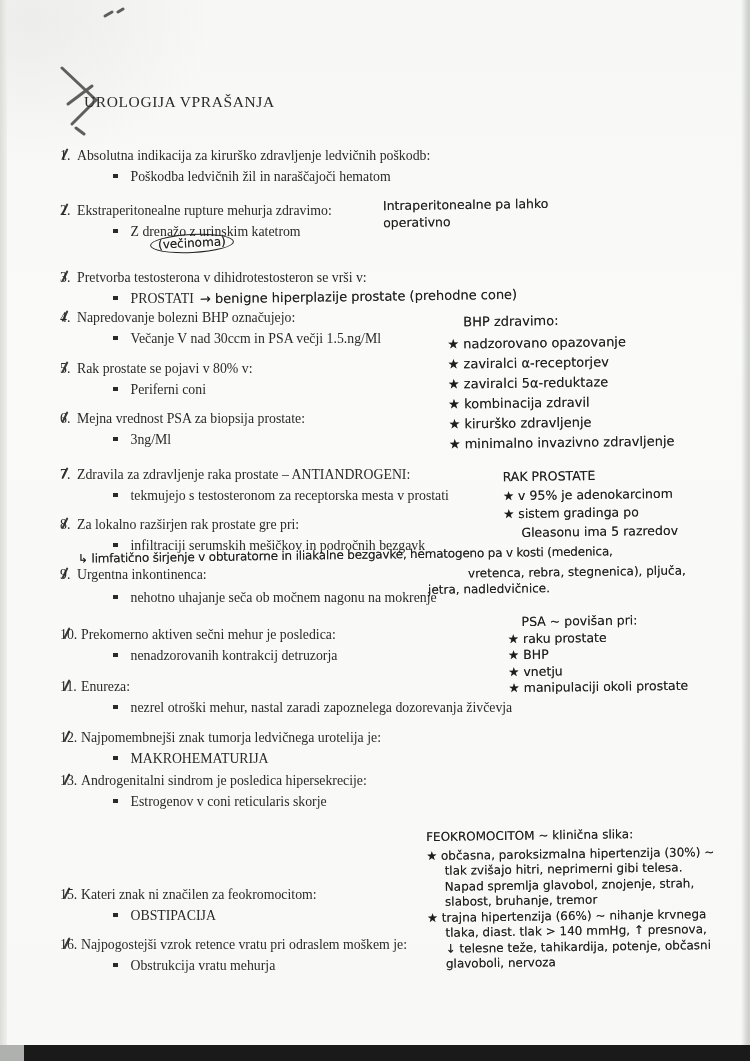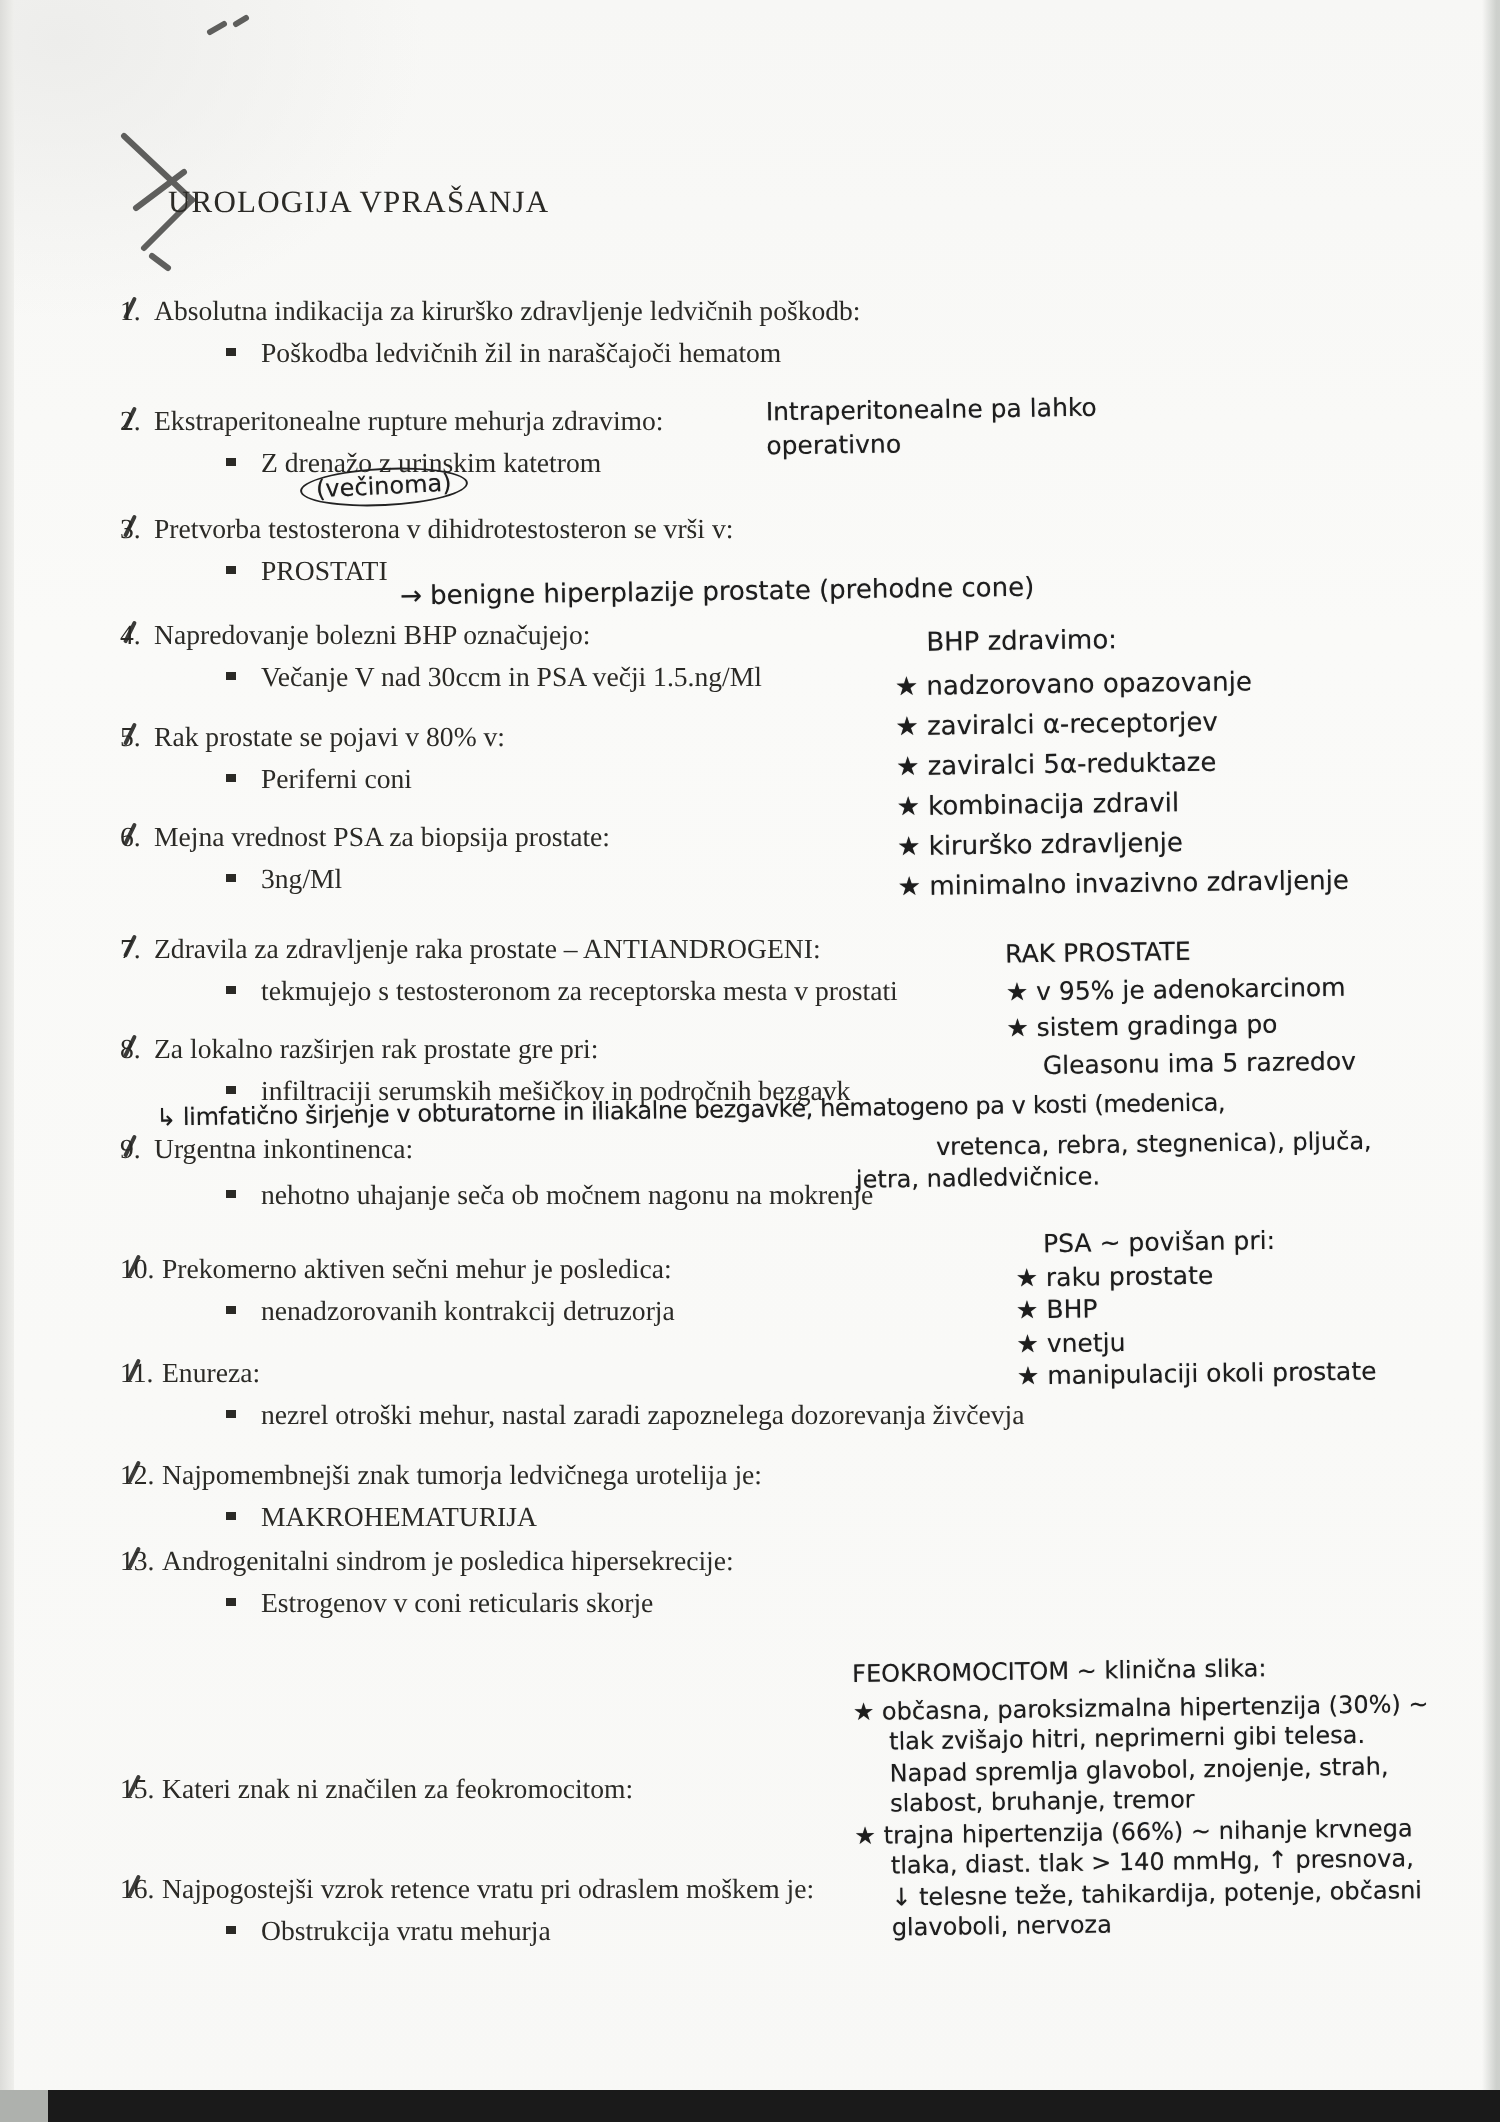--- a/index.html
+++ b/index.html
@@ -69,21 +69,21 @@
   <div class="q" style="top:147px">
     <span class="qnum">1.</span><span>Absolutna indikacija za kirurško zdravljenje ledvičnih poškodb:</span>
     <div class="ans"><span class="sq"></span><span>Poškodba ledvičnih žil in naraščajoči hematom</span></div>
   </div>
 
   <div class="q" style="top:202px">
     <span class="qnum">2.</span><span>Ekstraperitonealne rupture mehurja zdravimo:</span>
     <div class="ans"><span class="sq"></span><span>Z drenažo z urinskim katetrom</span></div>
   </div>
 
-  <div class="q" style="top:256px">
+  <div class="q" style="top:269px">
     <span class="qnum">3.</span><span>Pretvorba testosterona v dihidrotestosteron se vrši v:</span>
     <div class="ans"><span class="sq"></span><span>PROSTATI</span></div>
   </div>
 
   <div class="q" style="top:309px">
     <span class="qnum">4.</span><span>Napredovanje bolezni BHP označujejo:</span>
     <div class="ans"><span class="sq"></span><span>Večanje V nad 30ccm in PSA večji 1.5.ng/Ml</span></div>
   </div>
 
   <div class="q" style="top:360px">
@@ -127,20 +127,21 @@
   </div>
 
   <div class="q q10" style="top:772px">
     <span class="qnum">13.</span><span>Androgenitalni sindrom je posledica hipersekrecije:</span>
     <div class="ans"><span class="sq"></span><span>Estrogenov v coni reticularis skorje</span></div>
   </div>
 
 
   <div class="q q10" style="top:886px">
     <span class="qnum">15.</span><span>Kateri znak ni značilen za feokromocitom:</span>
+    <div class="ans"><span class="sq"></span><span>OBSTIPACIJA</span></div>
   </div>
 
   <div class="q q10" style="top:936px">
     <span class="qnum">16.</span><span>Najpogostejši vzrok retence vratu pri odraslem moškem je:</span>
     <div class="ans"><span class="sq"></span><span>Obstrukcija vratu mehurja</span></div>
   </div>
 
   <div class="hw" style="left:383px; top:196px; line-height:17px">
     <div>Intraperitonealne pa lahko</div>
     <div>operativno</div>

